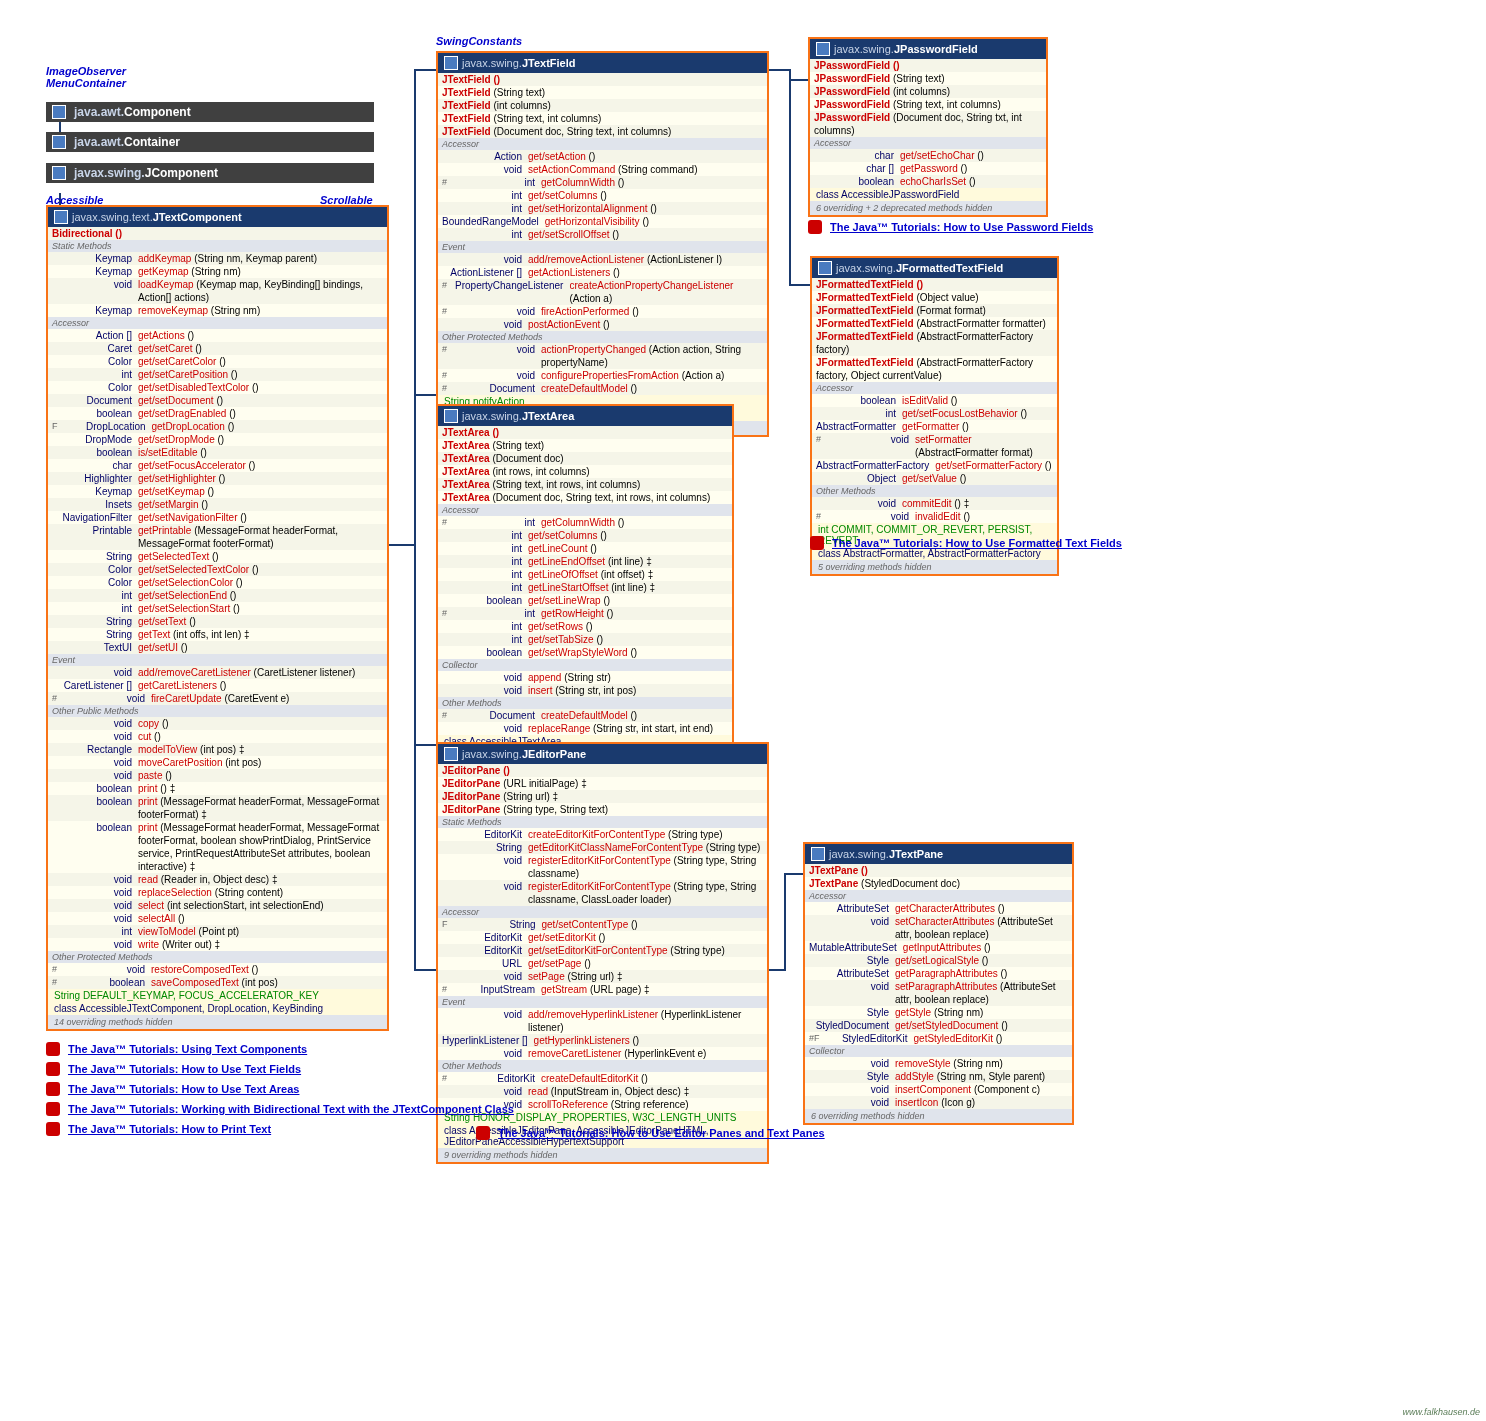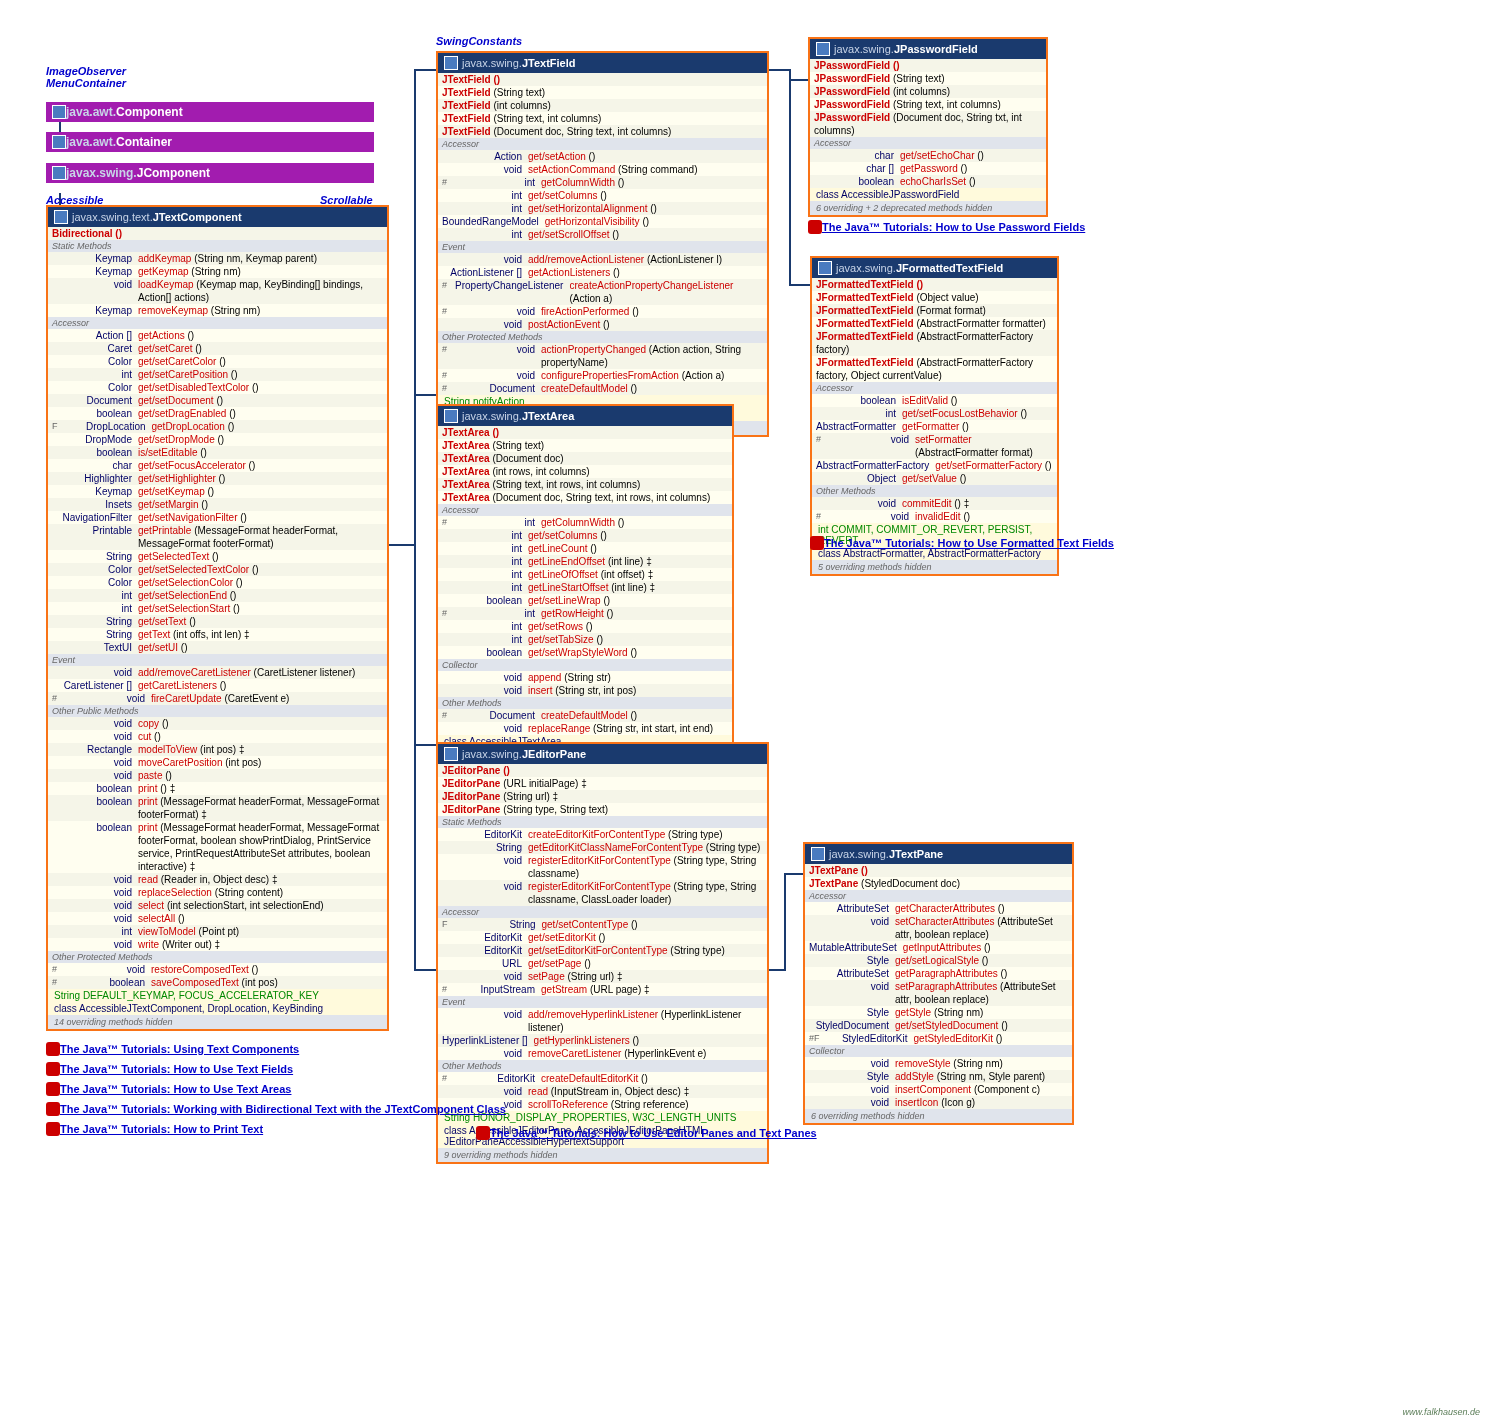--- a/index.html
+++ b/index.html
@@ -2,33 +2,33 @@
 <html><head>
 <meta charset="utf-8">
 <style>
 body{margin:0;background:#fff;font:10px Arial,sans-serif;color:#000;width:1486px}
 .canvas{position:relative;width:1486px;height:1421px;background:#fff}
 .box{position:absolute;border:2px solid #f97316;background:#eef0f5}
 .hdr{background:#1a3a6e;color:#fff;padding:3px 6px;font-size:11px;display:flex;align-items:center;gap:4px}
 .ico{width:12px;height:12px;background:#4a7bc0;border:1px solid #fff;display:inline-block}
 .pkg{color:#c8d4e8}
 .cls{font-weight:bold}
-.bar{background:#a21caf;color:#fff;padding:3px 6px;font-size:12px;font-weight:bold;display:flex;align-items:center;gap:0}
+.bar{background:#404040;color:#fff;padding:3px 6px;font-size:12px;font-weight:bold;display:flex;align-items:center;gap:8px}
 .sect{padding:1px 4px;font-style:italic;color:#666;font-size:9px;background:#e0e4ec}
 .row{display:flex;padding:0 4px;font-size:10px;line-height:13px;gap:6px;background:#fffef0}
 .row:nth-child(even){background:#f5f5e8}
 .typ{color:#006;text-align:right;min-width:80px;flex-shrink:0}
 .sig{flex:1}
 .nm{color:#c00}
 .gs{color:#c00}
 .ftr{background:#e0e4ec;padding:2px 6px;color:#666;font-style:italic;font-size:9px}
 .cnst{background:#fffadc;padding:1px 6px;color:#080}
 .inner{background:#fffadc;padding:1px 6px;color:#006;font-size:10px}
 .link{color:#00c;text-decoration:underline;font-weight:bold;font-size:11px}
-.tut{position:absolute;display:flex;align-items:center;gap:0}
+.tut{position:absolute;display:flex;align-items:center;gap:8px}
 .bul{width:14px;height:14px;background:#c00;border-radius:3px;display:inline-block}
 .iface{color:#00c;font-style:italic;font-weight:bold;position:absolute;font-size:11px}
 svg.wires{position:absolute;left:0;top:0;width:1486px;height:1421px;pointer-events:none}
 .mk{color:#666;font-size:9px;padding-right:2px}
 .water{position:absolute;right:6px;bottom:4px;color:#5b7d58;font-size:9px;font-style:italic}
 </style>
 </head>
 <body>
 
 <div class="canvas">

